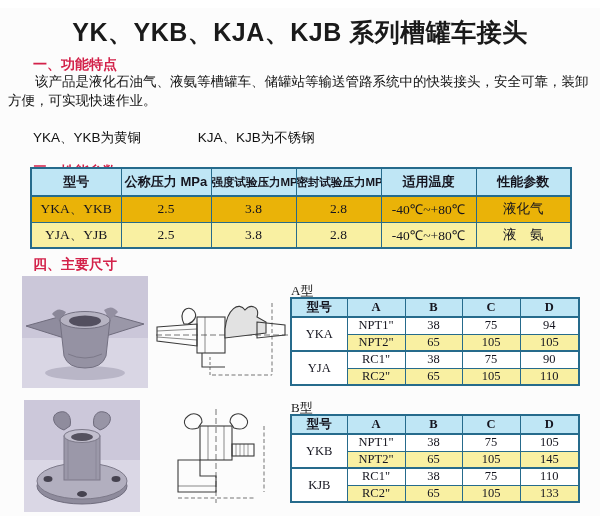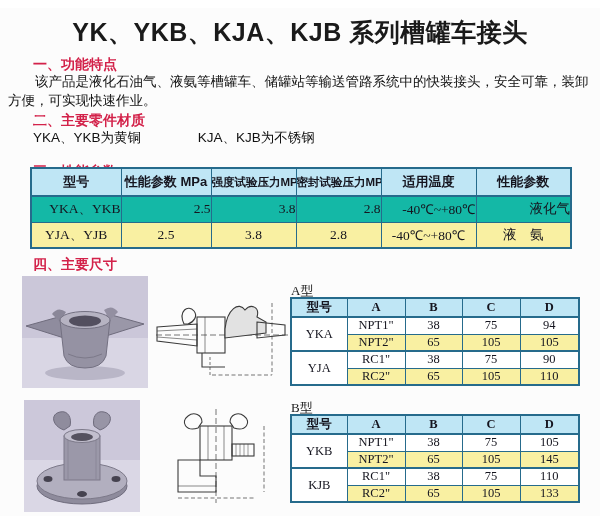--- a/index.html
+++ b/index.html
@@ -28,21 +28,21 @@
     position:absolute; left:33px; top:121px; font-size:13.5px; color:#111;
   }
   .materials-line .part2 { margin-left:40px;padding-left:13px; }
 
   table { border-collapse:collapse; table-layout:fixed; }
   th, td {
     border:1px solid #266b8c; text-align:center; vertical-align:middle;
     color:#15151f; overflow:hidden; white-space:nowrap;
   }
   .row-yellow td { background:#f9f0a2; }
-  .row-white td { background:#14b8a6;text-align:right; }
+  .row-white td { background:#eab308; }
 
   
   .perf-table { position:absolute; left:30px; top:159px; width:540px; border:2px solid #266b8c; }
   .perf-table thead th { height:28px; font-size:13px; font-weight:bold; background:#bfe6f5; border-bottom:2px solid #266b8c; }
   .perf-table thead th.small { font-size:11.5px; }
   .perf-table td { height:26px; font-size:13.5px; font-family:"Liberation Serif", serif; }
   .perf-table td.cjk { font-family:"Liberation Sans", sans-serif; }
   .col-model { width:90px; } .col-nominal { width:90px; }
   .col-strength { width:85px; } .col-seal { width:85px; }
   .col-temp { width:95px; } .col-medium { width:95px; }
@@ -71,41 +71,40 @@
 </head>
 <body>
 
 <div class="page">
 
   <div class="page-title">YK、YKB、KJA、KJB 系列槽罐车接头</div>
 
   <div class="red-heading h-features">一、功能特点</div>
   <div class="features-paragraph">该产品是液化石油气、液氨等槽罐车、储罐站等输送管路系统中的快装接头，安全可靠，装卸方便，可实现快速作业。</div>
 
-  <div class="red-heading h-materials">二、主要零件材质</div>
   <div class="materials-line">
     <span class="part1">YKA、YKB为黄铜</span>
     <span class="part2">KJA、KJB为不锈钢</span>
   </div>
 
   <div class="red-heading h-performance">三、性能参数</div>
 
   <table class="perf-table">
     <colgroup>
       <col class="col-model">
         <col class="col-nominal">
         <col class="col-strength">
       <col class="col-seal">
         <col class="col-temp">
         <col class="col-medium">
     </colgroup>
     <thead>
       <tr>
         <th>型号</th>
-        <th>性能参数 MPa</th>
+        <th>公称压力 MPa</th>
         <th class="small">强度试验压力MPa</th>
         <th class="small">密封试验压力MPa</th>
         <th>适用温度</th>
         <th>性能参数</th>
       </tr>
     </thead>
     <tbody>
       <tr class="row-white">
         <td>YKA、YKB</td>
         <td>2.5</td>

